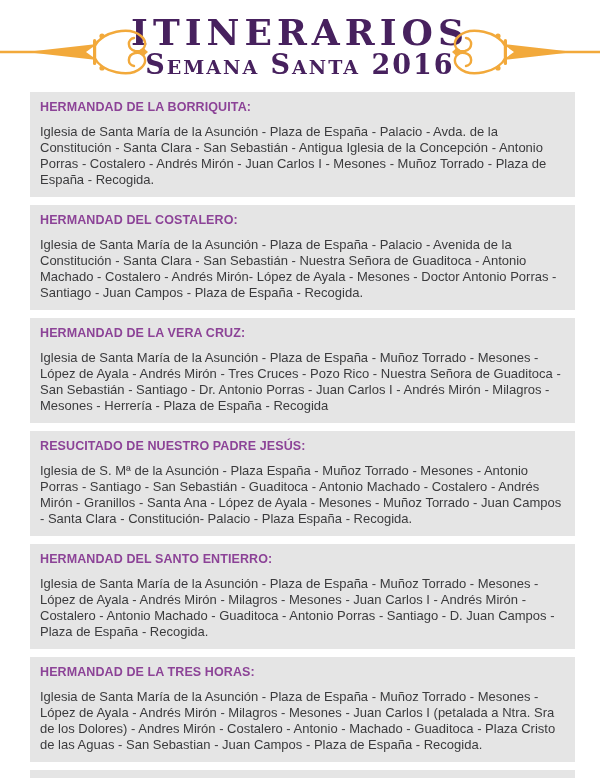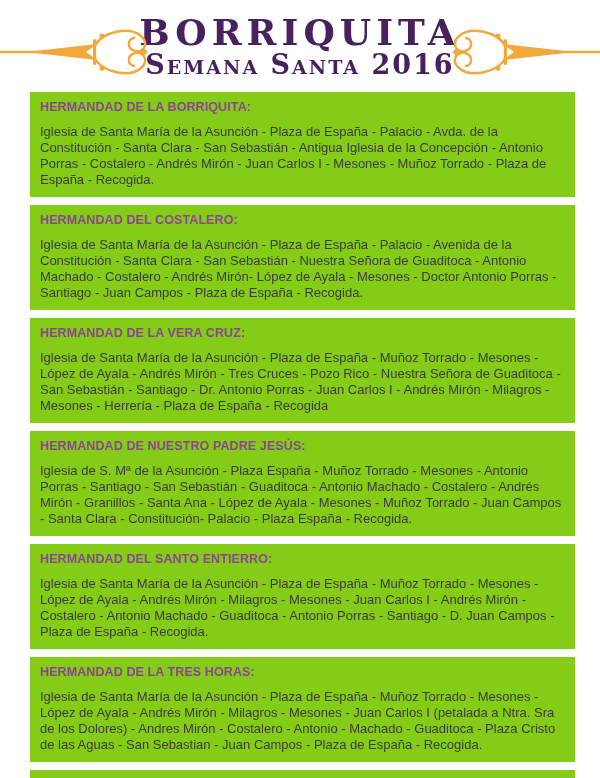--- a/index.html
+++ b/index.html
@@ -51,21 +51,21 @@
     height: 52px;
   }
   .ornament.left  { left: 0; }
   .ornament.right { right: 0; transform: scaleX(-1); }
   .ornament svg { width: 100%; height: 100%; display: block; }
   
   .sections {
     padding: 0 25px 14px 30px;
   }
   .section {
-    background: #84cc16;
+    background: #e5e5e5;
     padding: 8px 10px 9px 10px;
     margin-bottom: 8px;
   }
   .section-heading {
     color: #8C4397;
     font-weight: bold;
     font-size: 12.5px;
     line-height: 15px;
     letter-spacing: 0.1px;
   }
@@ -107,42 +107,42 @@
         </g>
         <g fill="#F2A93B">
           <path d="M26,26 L97,18 L86,26 L97,34 Z"></path>
           <rect x="93" y="13" width="3.2" height="26" rx="1.6"></rect>
           <circle cx="102" cy="10" r="2.6"></circle>
           <circle cx="102" cy="42" r="2.6"></circle>
           <path d="M137,26 l6,-4.5 l5,4.5 l-5,4.5 Z"></path>
         </g>
       </svg>
     </div>
-    <div class="page-title">BORRIQUITA</div>
+    <div class="page-title">ITINERARIOS</div>
     <div class="page-subtitle">Semana Santa 2016</div>
   </div>
 
   <div class="sections" id="sections">
     <div class="section">
       <div class="section-heading">HERMANDAD DE LA BORRIQUITA:</div>
       <div class="section-route">Iglesia de Santa María de la Asunción - Plaza de España - Palacio - Avda. de la Constitución - Santa Clara - San Sebastián - Antigua Iglesia de la Concepción - Antonio Porras - Costalero - Andrés Mirón - Juan Carlos I - Mesones - Muñoz Torrado - Plaza de España - Recogida.</div>
     </div>
 
     <div class="section">
       <div class="section-heading">HERMANDAD DEL COSTALERO:</div>
       <div class="section-route">Iglesia de Santa María de la Asunción - Plaza de España - Palacio - Avenida de la Constitución - Santa Clara - San Sebastián - Nuestra Señora de Guaditoca - Antonio Machado - Costalero - Andrés Mirón- López de Ayala - Mesones - Doctor Antonio Porras - Santiago - Juan Campos - Plaza de España - Recogida.</div>
     </div>
 
     <div class="section">
       <div class="section-heading">HERMANDAD DE LA VERA CRUZ:</div>
       <div class="section-route">Iglesia de Santa María de la Asunción - Plaza de España - Muñoz Torrado - Mesones - López de Ayala - Andrés Mirón - Tres Cruces - Pozo Rico - Nuestra Señora de Guaditoca - San Sebastián - Santiago - Dr. Antonio Porras - Juan Carlos I - Andrés Mirón - Milagros - Mesones - Herrería - Plaza de España - Recogida</div>
     </div>
 
     <div class="section">
-      <div class="section-heading">HERMANDAD DE NUESTRO PADRE JESÚS:</div>
+      <div class="section-heading">RESUCITADO DE NUESTRO PADRE JESÚS:</div>
       <div class="section-route">Iglesia de S. Mª de la Asunción - Plaza España - Muñoz Torrado - Mesones - Antonio Porras - Santiago - San Sebastián - Guaditoca - Antonio Machado - Costalero - Andrés Mirón - Granillos - Santa Ana - López de Ayala - Mesones - Muñoz Torrado - Juan Campos - Santa Clara - Constitución- Palacio - Plaza España - Recogida.</div>
     </div>
 
     <div class="section">
       <div class="section-heading">HERMANDAD DEL SANTO ENTIERRO:</div>
       <div class="section-route">Iglesia de Santa María de la Asunción - Plaza de España - Muñoz Torrado - Mesones - López de Ayala - Andrés Mirón - Milagros - Mesones - Juan Carlos I - Andrés Mirón - Costalero - Antonio Machado - Guaditoca - Antonio Porras - Santiago - D. Juan Campos - Plaza de España - Recogida.</div>
     </div>
 
     <div class="section">
       <div class="section-heading">HERMANDAD DE LA TRES HORAS:</div>

